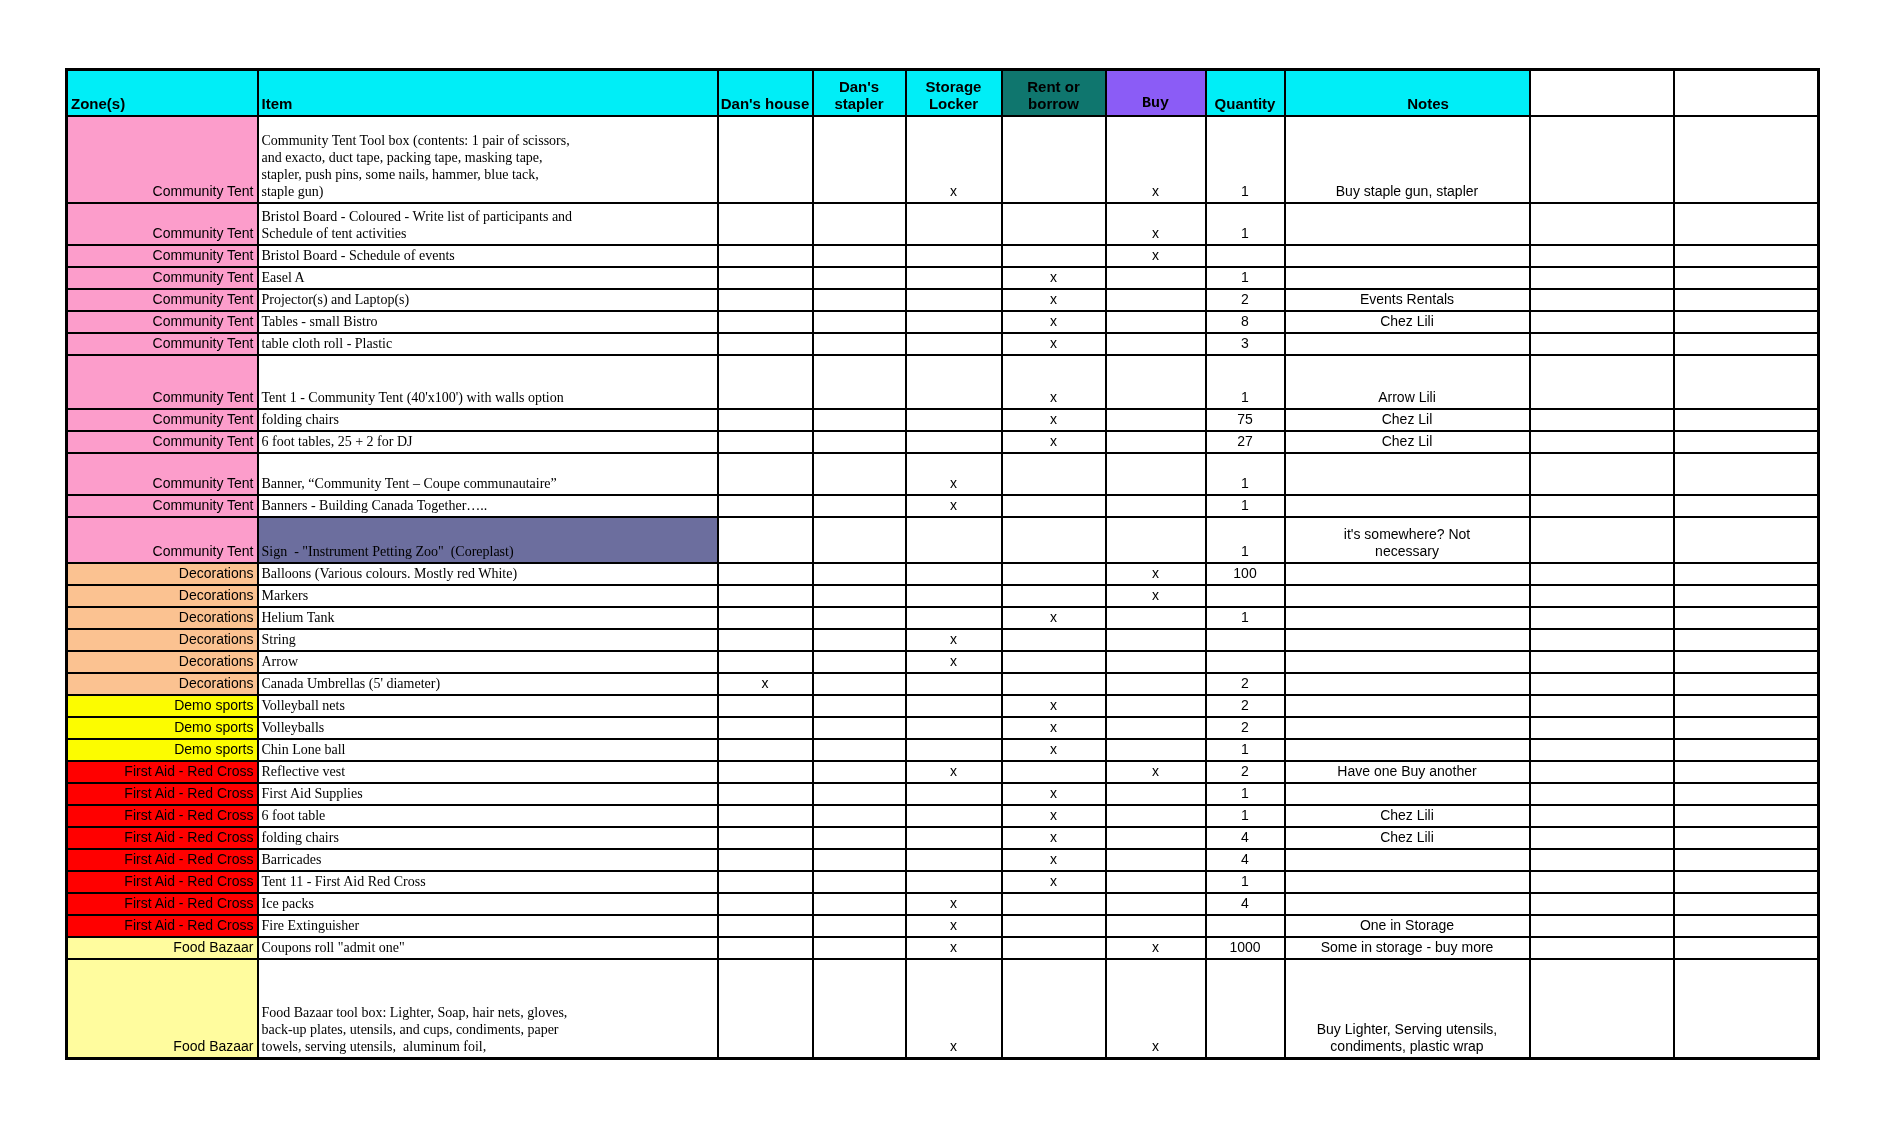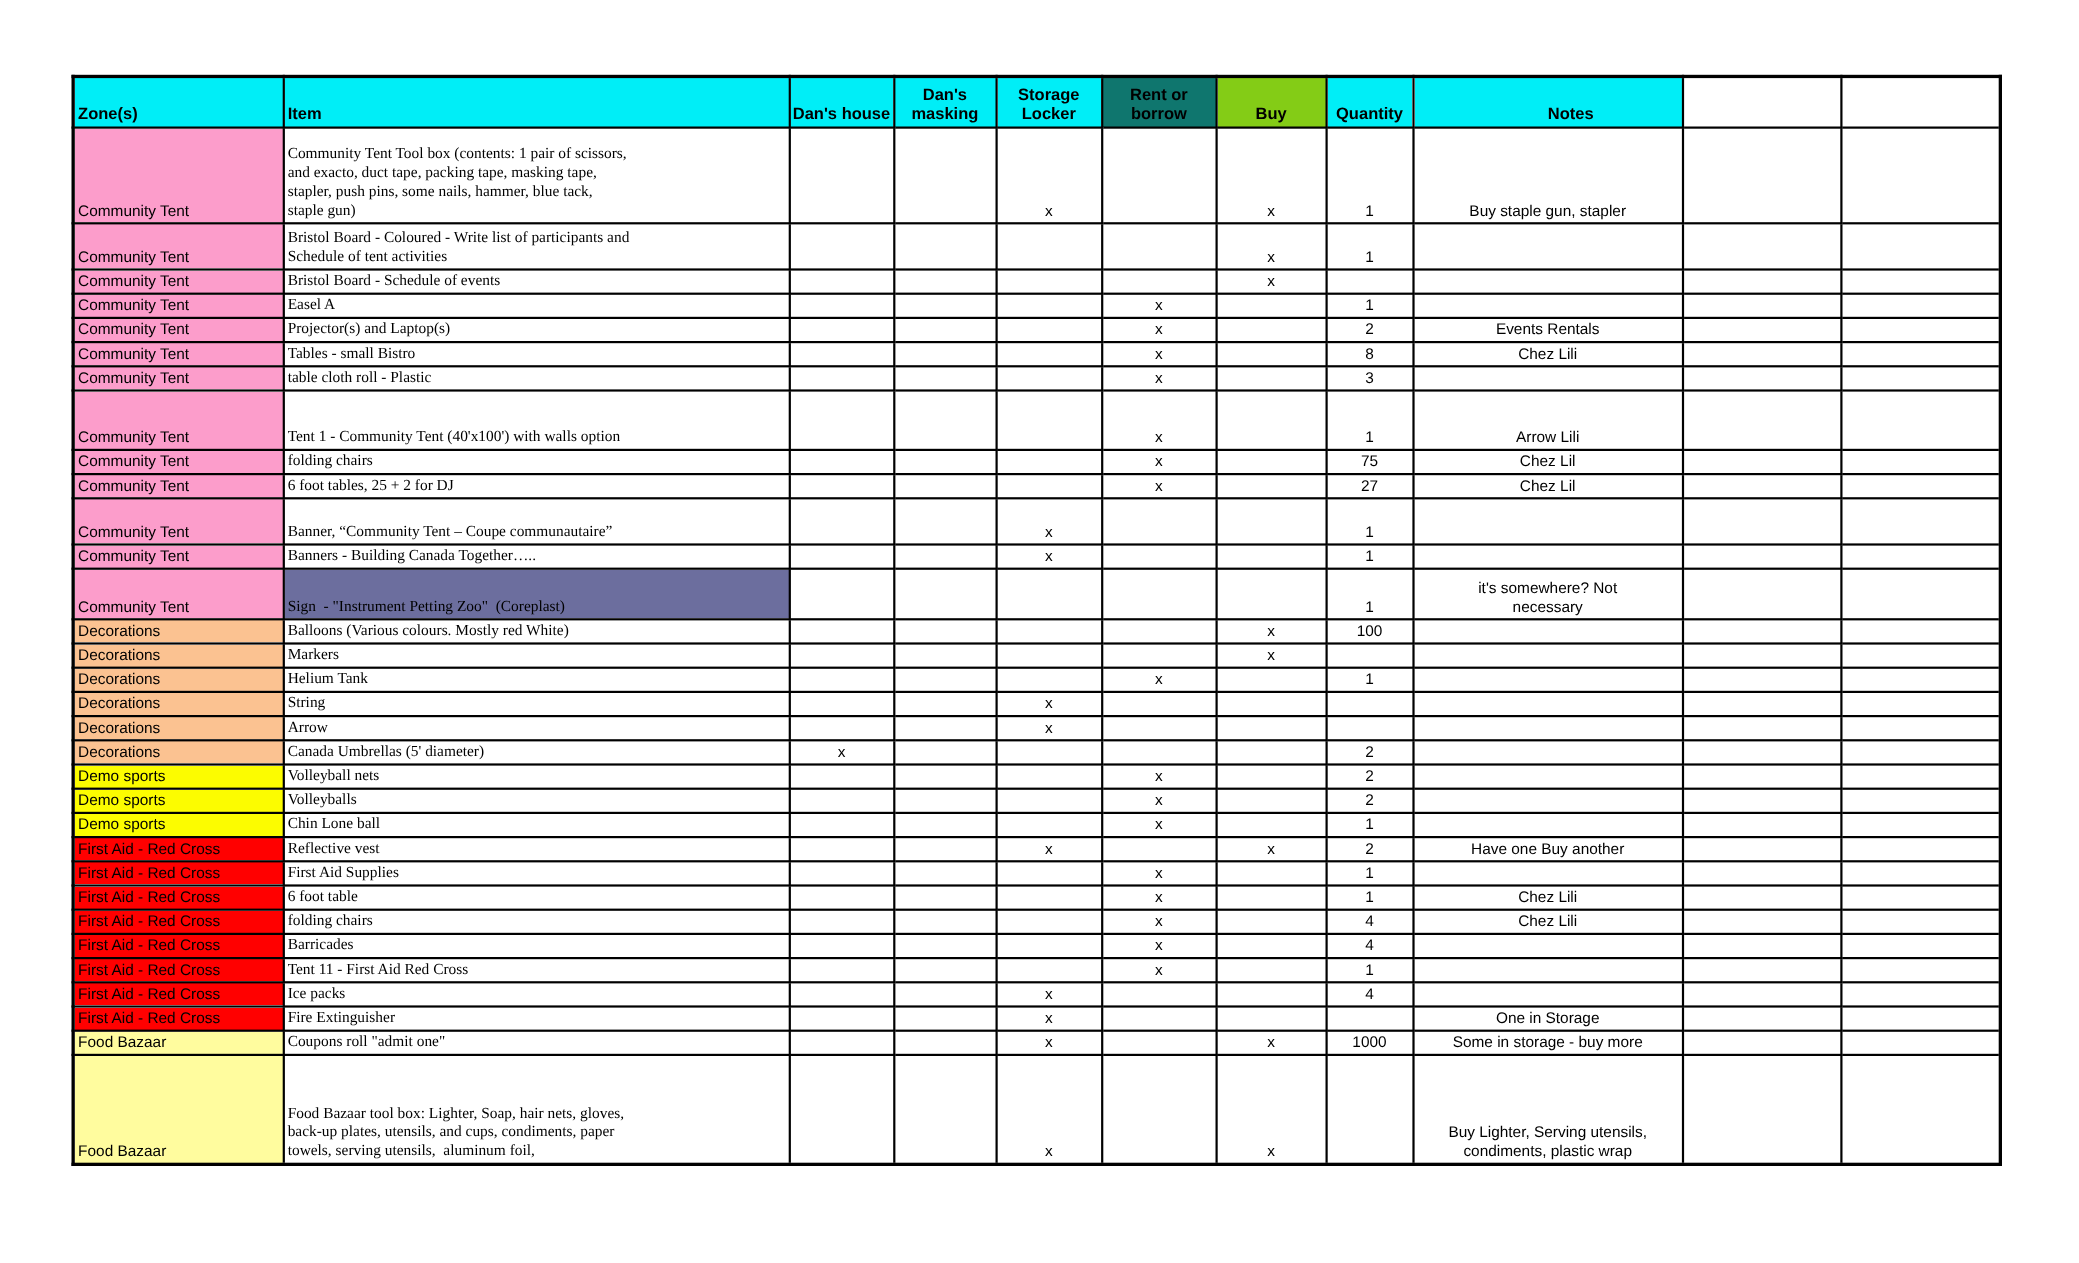--- a/index.html
+++ b/index.html
@@ -6,21 +6,21 @@
   .page{position:relative;width:1890px;height:1148px;background:#ffffff;
         font-family:"Liberation Sans",sans-serif;color:#000;overflow:hidden;}
   table.inv{position:absolute;left:65px;top:68px;width:1752px;
             border-collapse:collapse;table-layout:fixed;border:3px solid #000;}
   .inv th,.inv td{border:2px solid #000;vertical-align:bottom;overflow:hidden;}
   .inv thead tr{height:46px;}
   .inv th{font-weight:bold;font-size:15px;line-height:17px;padding:0 2px 3px 2px;}
   .inv th.left{text-align:left;padding-left:3px;}
   .inv th.center{}
   .inv td{font-size:14px;line-height:17px;}
-  .inv td.zone{text-align:left;padding:0 3px 2px 3px;white-space:nowrap;}
+  .inv td.zone{text-align:right;padding:0 3px 2px 3px;white-space:nowrap;}
   .inv td.item{text-align:left;padding:0 3px 2px 3px;white-space:pre-wrap;font-family:Liberation Serif, serif;}
   .inv td.mark{text-align:center;padding:0 1px 2px 1px;}
   .inv td.qty{text-align:center;padding:0 1px 2px 1px;}
   .inv td.notes{text-align:center;padding:0 2px 2px 2px;white-space:pre-wrap;}
   .inv td.blank{padding:0;}
 </style>
 </head>
 <body>
 
 <div class="page">
@@ -36,24 +36,24 @@
         <col style="width:79px">
         <col style="width:245px">
       <col style="width:144px">
         <col style="width:145px">
     </colgroup>
     <thead>
       <tr>
         <th class="left filled" style="background: rgb(0, 238, 247);">Zone(s)</th>
         <th class="left filled" style="background: rgb(0, 238, 247);">Item</th>
         <th class="center filled" style="background: rgb(0, 238, 247);">Dan's house</th>
-        <th class="center filled" style="background: rgb(0, 238, 247);">Dan's masking</th>
+        <th class="center filled" style="background: rgb(0, 238, 247);">Dan's stapler</th>
         <th class="center filled" style="background: rgb(0, 238, 247);">Storage Locker</th>
         <th class="center filled" style="background: #0f766e;">Rent or borrow</th>
-        <th class="center filled" style="background: #84cc16;">Buy</th>
+        <th class="center filled" style="background: #8b5cf6; font-family: Liberation Mono, monospace;">Buy</th>
         <th class="center filled" style="background: rgb(0, 238, 247);">Quantity</th>
         <th class="center filled" style="background: rgb(0, 238, 247); padding-left: 44px;">Notes</th>
         <th class="center"></th>
         <th class="center"></th>
       </tr>
     </thead>
     <tbody>
         <tr style="height: 87px;">
           <td class="zone" style="background: rgb(252, 157, 203);">Community Tent</td>
           <td class="item">Community Tent Tool box (contents: 1 pair of scissors,

